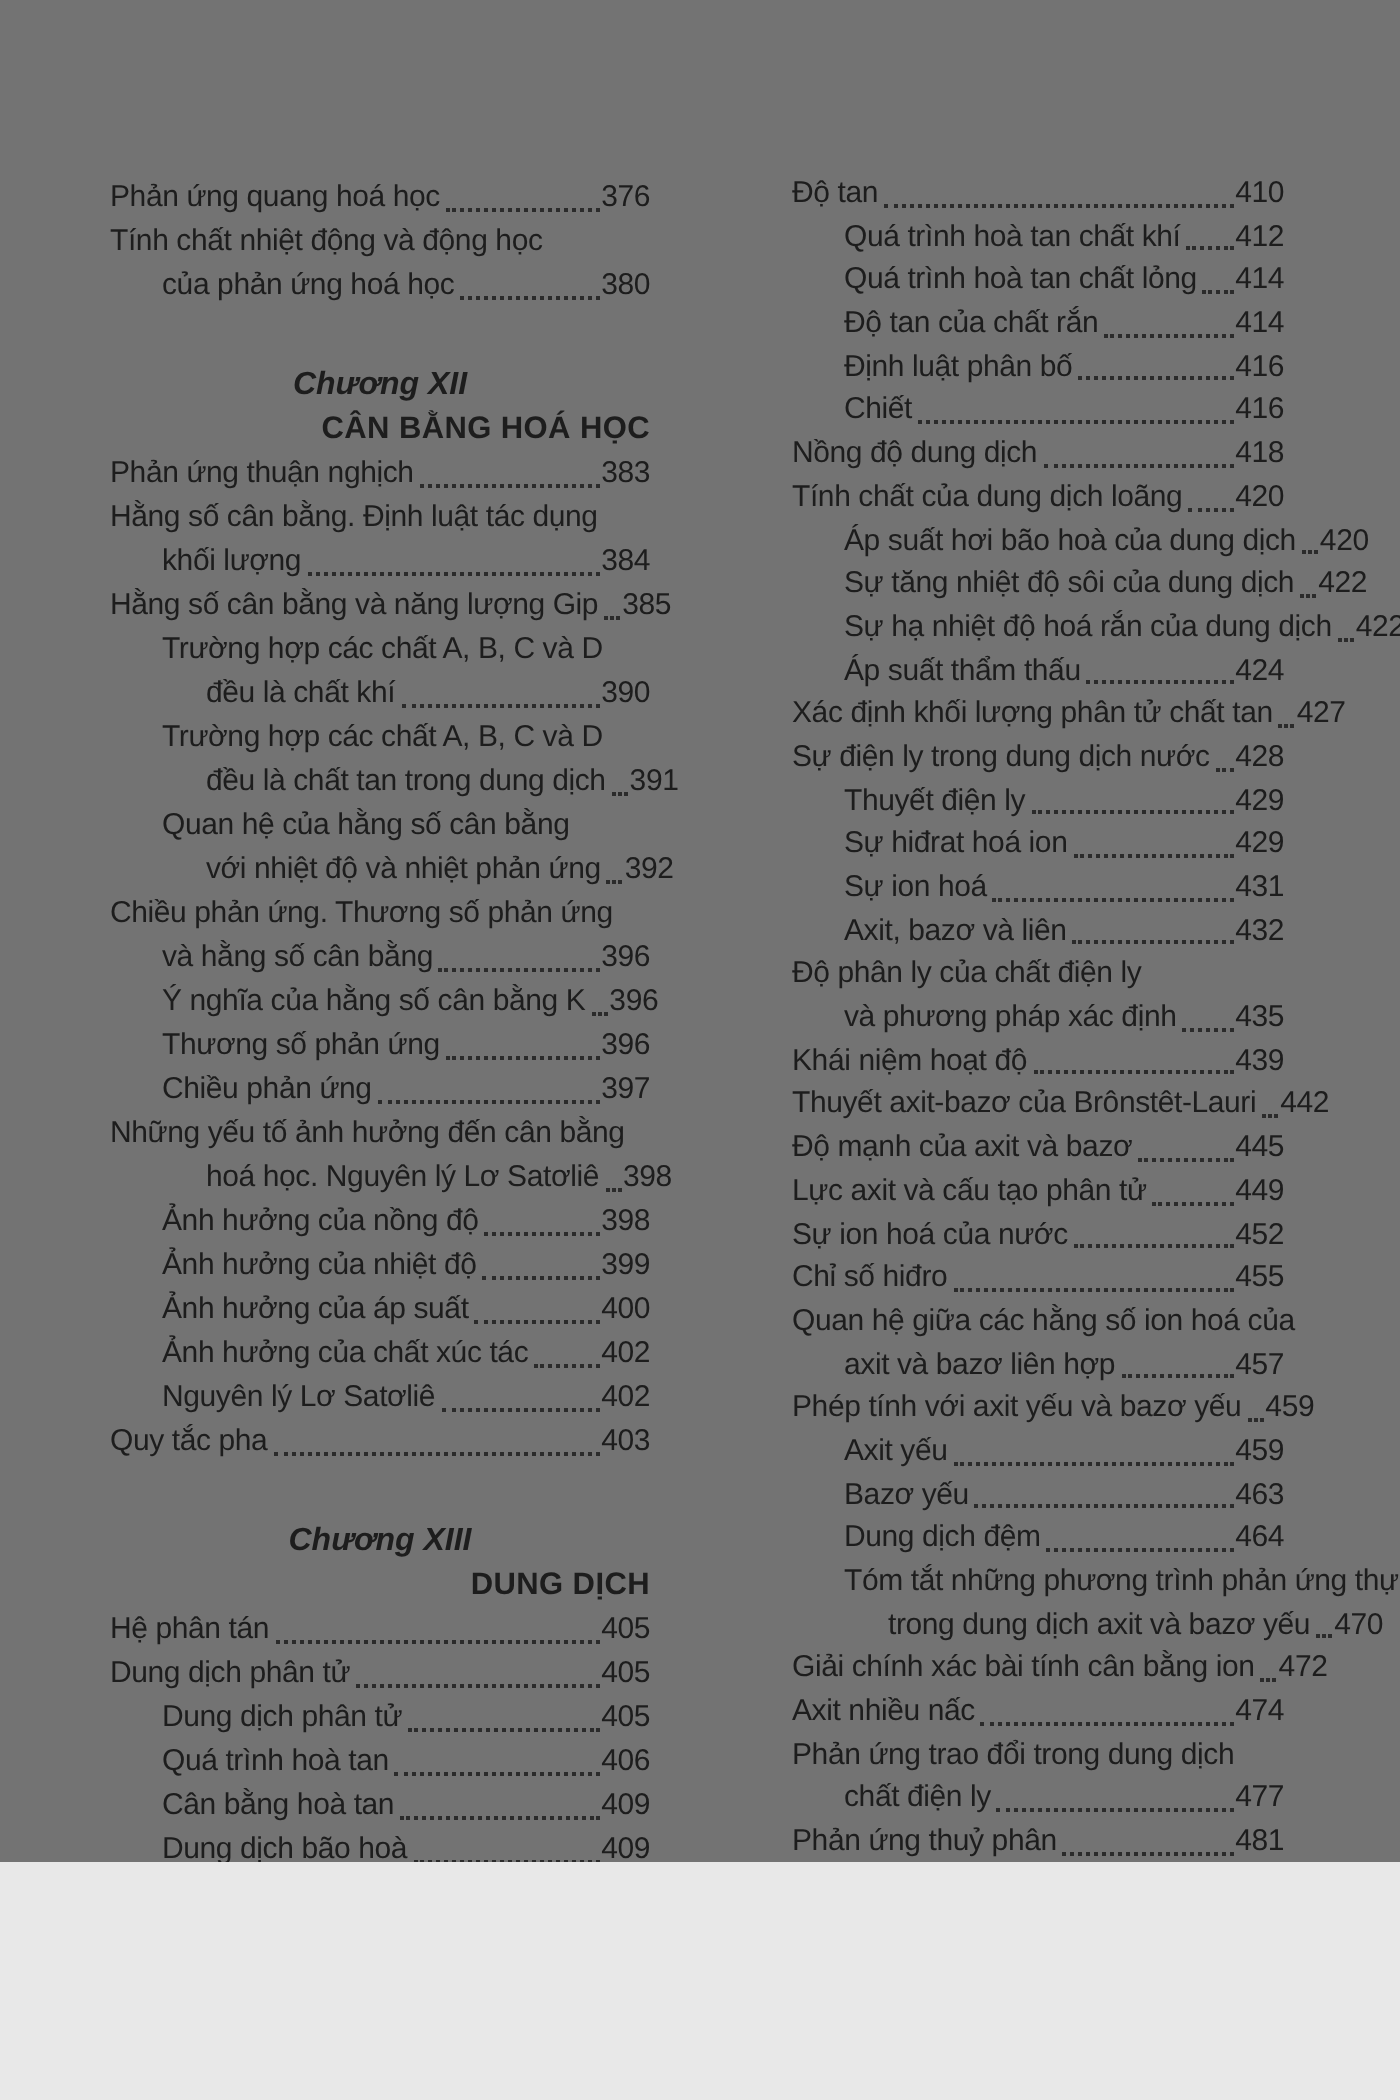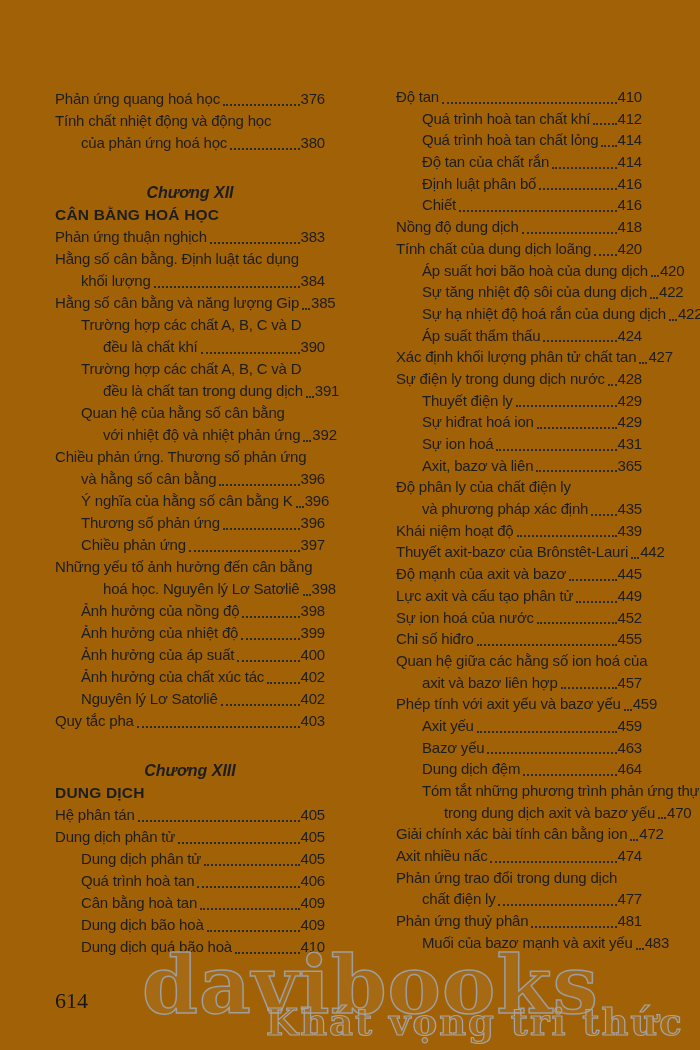--- a/index.html
+++ b/index.html
@@ -1,20 +1,20 @@
 <!DOCTYPE html>
 <html><head>
 <meta charset="utf-8">
 <style>
   html, body { margin: 0; padding: 0; background: #e8e8e8; }
   .page {
     position: relative;
     width: 700px;
-    height: 1050px;
-    background: #a16207;
+    height: 931px;
+    background: #737373;
     overflow: hidden;
     font-family: "Liberation Sans", sans-serif;
     color: #1d1d1d;
   }
   .col { position: absolute; }
   .col-left  { left: 55px;  top: 88px; width: 270px; }
   .col-right { left: 352px; top: 86px; width: 290px; }
 
   .row {
     display: flex;
@@ -40,21 +40,21 @@
 
   .chapter {
     height: 22px; line-height: 22px;
     text-align: center;
     font-style: italic;
     font-weight: bold;
     font-size: 16px;
   }
   .chapter-title {
     height: 22px; line-height: 22px;
-    text-align: left;
+    text-align: right;
     font-weight: bold;
     font-size: 15.5px;
     letter-spacing: 0.2px;
   }
   .gap { margin-top: 28px; }
 
   .watermark {
     position: absolute;
     left: 0; top: 0; width: 100%; height: 100%;
     pointer-events: none;
@@ -331,21 +331,21 @@
         <span class="pg">429</span>
       </div>
       <div class="row ind1">
         <span class="t">Sự ion hoá</span>
         <span class="leader"></span>
         <span class="pg">431</span>
       </div>
       <div class="row ind1">
         <span class="t">Axit, bazơ và liên</span>
         <span class="leader"></span>
-        <span class="pg">365</span>
+        <span class="pg">432</span>
       </div>
       <div class="row">
         <span class="t">Độ phân ly của chất điện ly</span>
       </div>
       <div class="row ind1">
         <span class="t">và phương pháp xác định</span>
         <span class="leader"></span>
         <span class="pg">435</span>
       </div>
       <div class="row">

